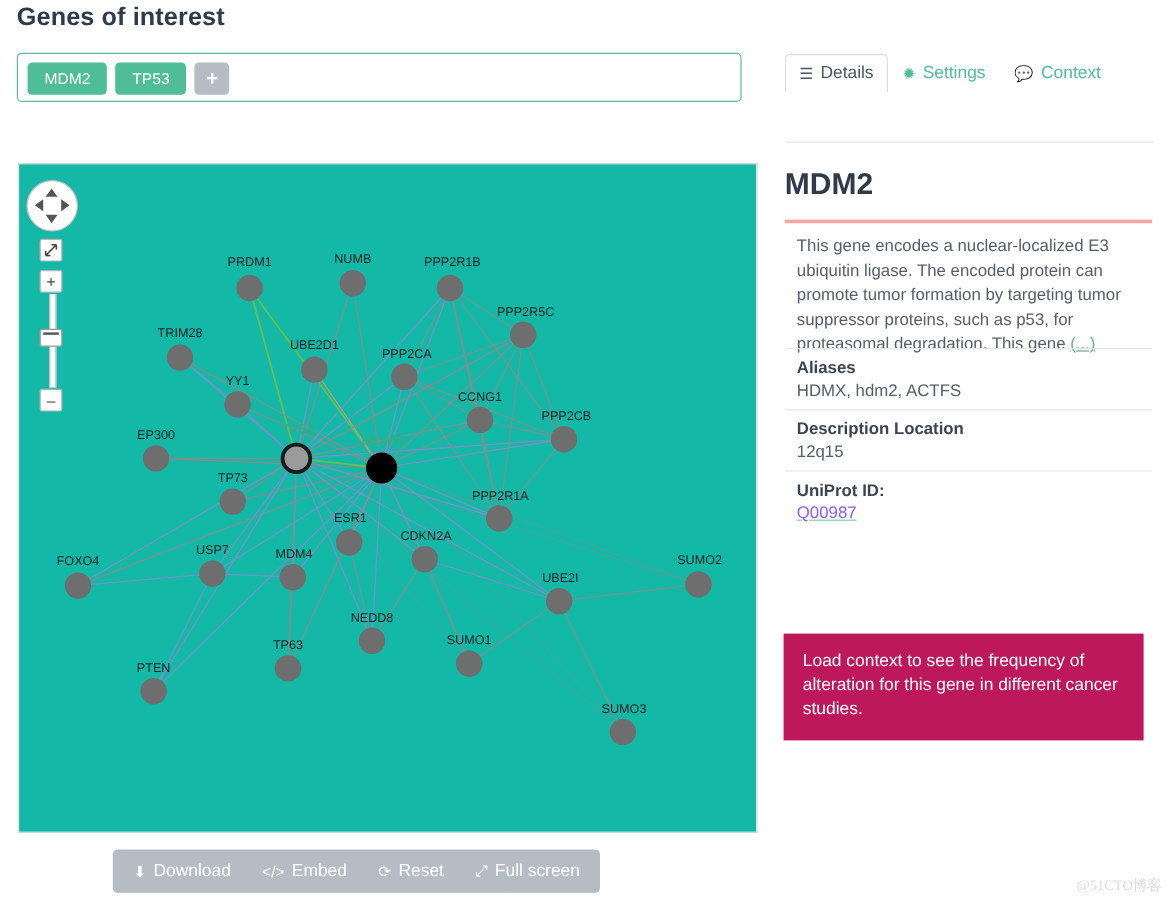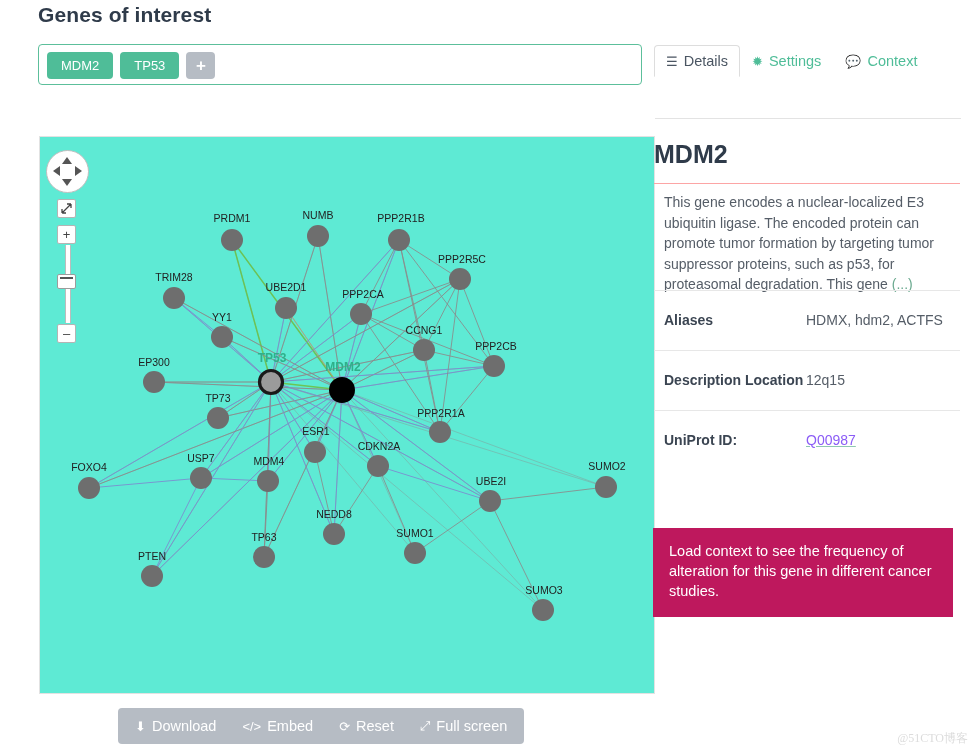--- a/index.html
+++ b/index.html
@@ -7,21 +7,21 @@
     width:976px;height:755px;
     background:#ffffff;
     font-family:"Liberation Sans", sans-serif;
     color:#3b4552;
     overflow:hidden;
     position:relative;
   }
   .page{position:relative;width:976px;height:755px;}
 
   
-  .left-col{position:absolute;left:0;top:0;width:645px;height:755px;margin-left:24px;}
+  .left-col{position:absolute;left:0;top:0;width:645px;height:755px;}
 
   .page-title{
     position:absolute;left:14px;top:3px;
     font-size:21px;font-weight:bold;color:#2f3b4a;
     letter-spacing:.1px;
   }
 
   .gene-box{
     position:absolute;left:14px;top:44px;
     width:604px;height:41px;
@@ -42,21 +42,21 @@
     background:#b6bcc4;color:#ffffff;
     border-radius:4px;width:29px;height:27px;
     display:flex;align-items:center;justify-content:center;
     font-size:17px;font-weight:bold;line-height:1;
   }
 
   
   .graph-panel{
     position:absolute;left:15px;top:136px;
     width:616px;height:558px;
-    border:1px solid #e2e2e2;background:#5eead4;
+    border:1px solid #e2e2e2;background:#14b8a6;
     box-sizing:border-box;overflow:hidden;
   }
   .graph-svg{position:absolute;left:0;top:0;}
 
   
   .nav-widget{position:absolute;left:22px;top:150px;width:42px;height:210px;}
   .pan-dial{
     position:absolute;left:0;top:0;width:41px;height:41px;
     border:1px solid #bfbfbf;border-radius:50%;background:#fff;
   }
@@ -121,28 +121,28 @@
   .tabs-rule{position:absolute;left:10px;top:118px;width:306px;height:1px;background:#e3e3e3;}
 
   .gene-header{
     position:absolute;left:9px;top:140px;
     font-size:25px;font-weight:bold;color:#2f3b4a;
   }
 
   .summary{
     position:absolute;left:9px;top:183px;width:306px;
     box-sizing:border-box;
-    border-top:1px solid #fca5a5;
+    border-top:3px solid #fca5a5;
     padding:8px 10px 10px 10px;
     font-size:14px;line-height:20.5px;color:#555d67;
   }
   .more-link{color:#6aa98f;text-decoration:underline;}
 
   .info-table{position:absolute;left:9px;top:290px;width:306px;font-size:14px;}
-  .info-row{display:flex;border-top:1px solid #e7e7e7;padding:20px 10px;box-sizing:border-box;}
+  .info-row{display:flex;border-top:1px solid #e7e7e7;padding:6px 10px;box-sizing:border-box;flex-direction:column;}
   .info-k{width:142px;font-weight:bold;color:#3b4552;line-height:19px;}
   .info-v{flex:1;color:#555d67;line-height:19px;}
   .info-v a,.lnk{color:#8b5cf6;text-decoration:underline;text-decoration-color:#8fc7b0;}
 
   .context-box{
     position:absolute;left:653px;top:528px;width:300px;height:89px;
     background:#be185d;color:#ffffff;
     font-size:14.5px;line-height:20px;
     padding:13px 16px;box-sizing:border-box;
   }

